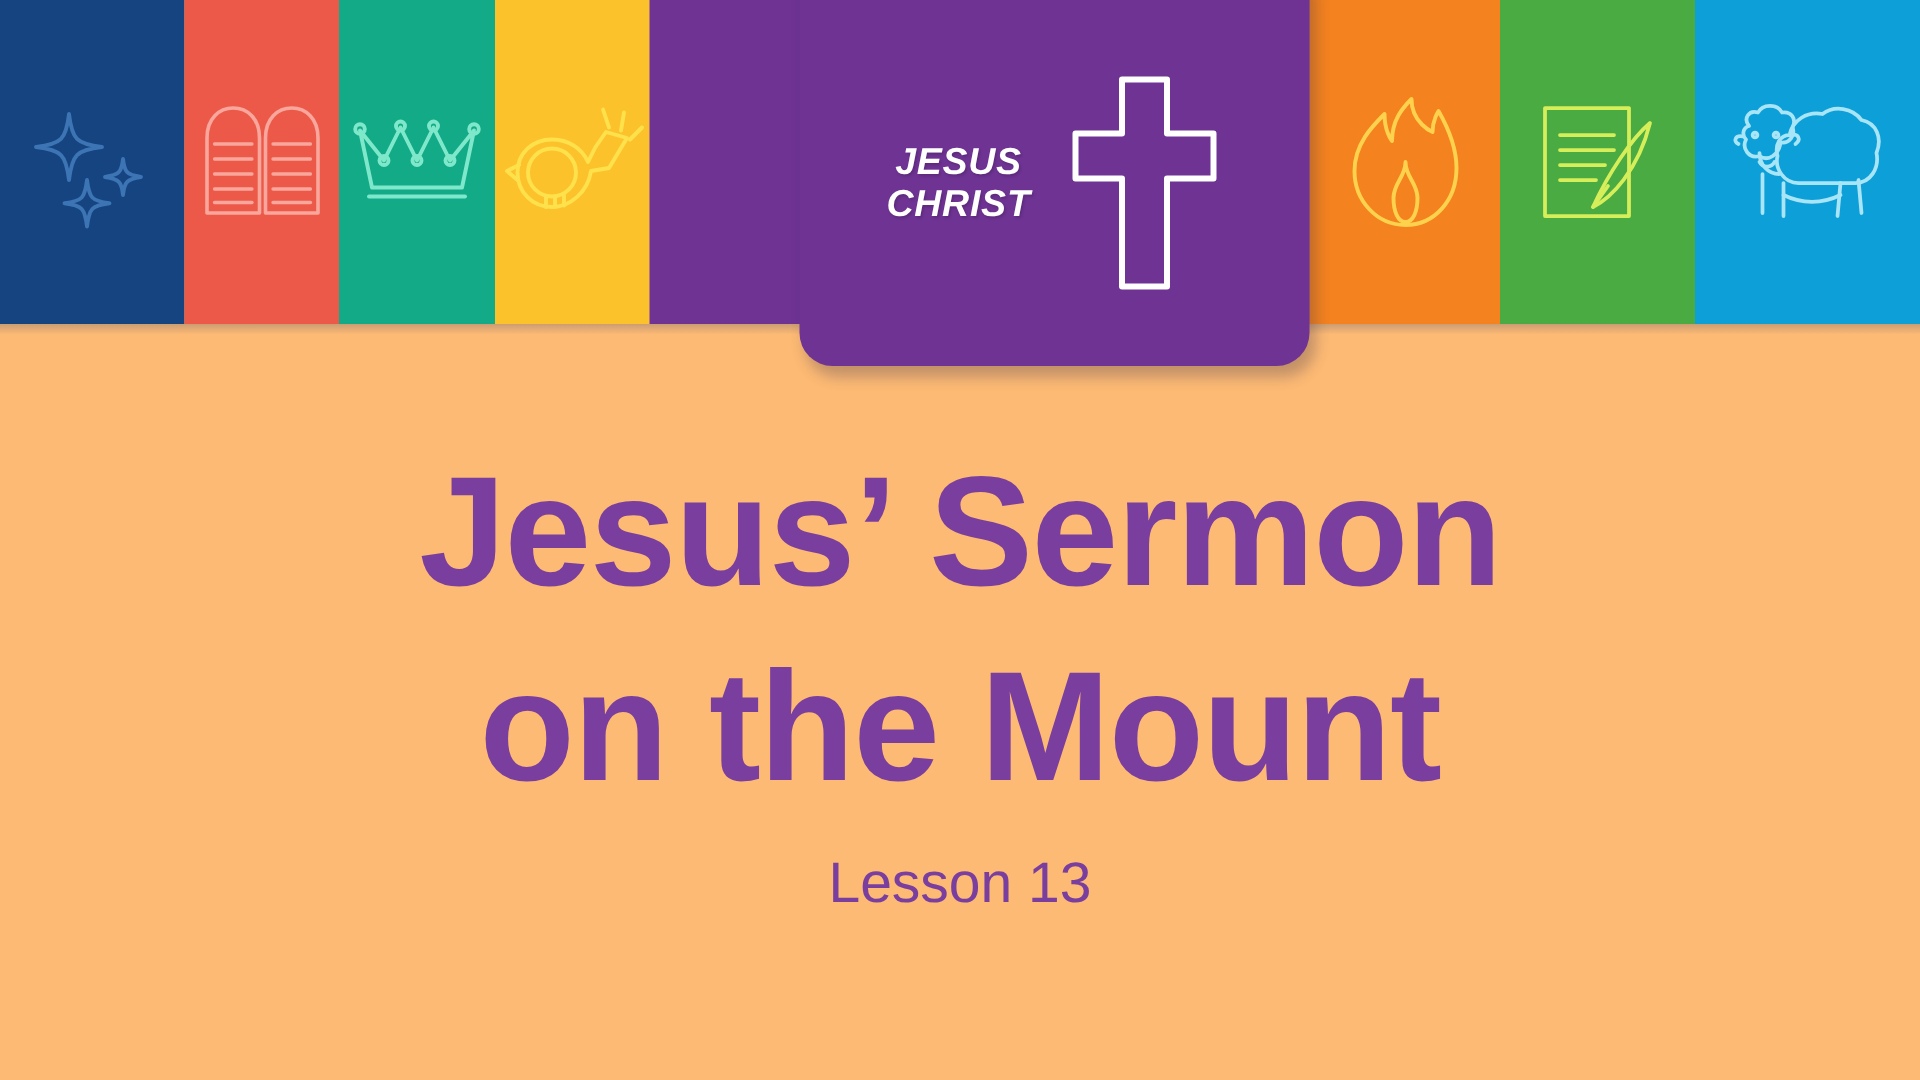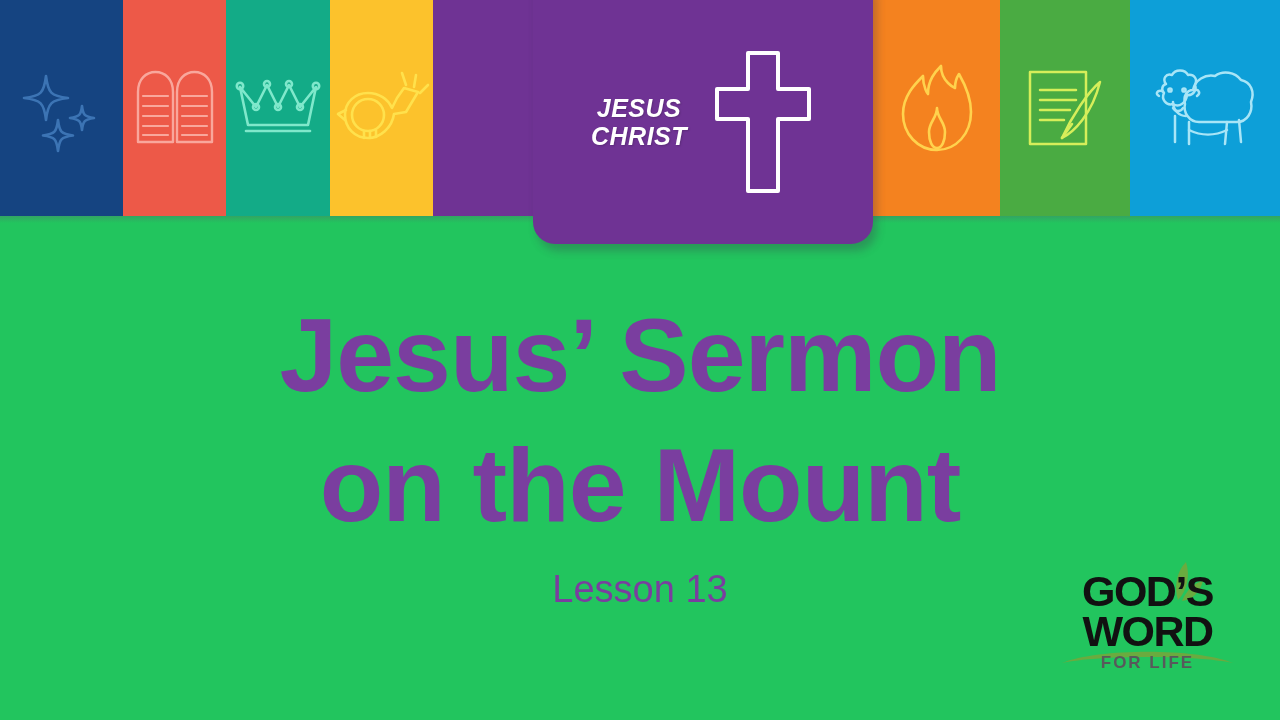--- a/index.html
+++ b/index.html
@@ -8,21 +8,21 @@
     padding: 0;
     background: #ffffff;
   }
   body {
     font-family: "Liberation Sans", sans-serif;
   }
   #slide {
     position: relative;
     width: 1280px;
     height: 720px;
-    background: #22c55e;
+    background: #fdba74;
     overflow: hidden;
   }
 
   
   #band-strip {
     position: absolute;
     top: 0;
     left: 0;
     width: 1280px;
     height: 216px;
@@ -283,26 +283,14 @@
       </svg>
     </div>
   </div>
 
   <div id="title-block">
     <h1 id="lesson-title">Jesus’ Sermon
 on the Mount</h1>
     <div id="lesson-subtitle">Lesson 13</div>
   </div>
 
-  <div id="brand-logo">
-    <svg id="logo-leaves" viewBox="0 0 52 46" fill="#6aab3f">
-      <path d="M26 44 C22 32 24 16 34 6 C38 18 36 34 26 44 Z"></path>
-      <path d="M30 45 C34 34 44 26 51 25 C48 36 40 44 30 45 Z"></path>
-    </svg>
-    <div id="logo-line1" class="logo-word">GOD’S</div>
-    <div id="logo-line2" class="logo-word">WORD</div>
-    <svg id="logo-swoosh" viewBox="0 0 175 18" fill="#6aab3f">
-      <path d="M2 17 C38 2 137 2 173 17 C137 9 38 9 2 17 Z"></path>
-    </svg>
-    <div id="logo-tagline">FOR LIFE</div>
-  </div>
 
 </div>
 
 </body></html>

